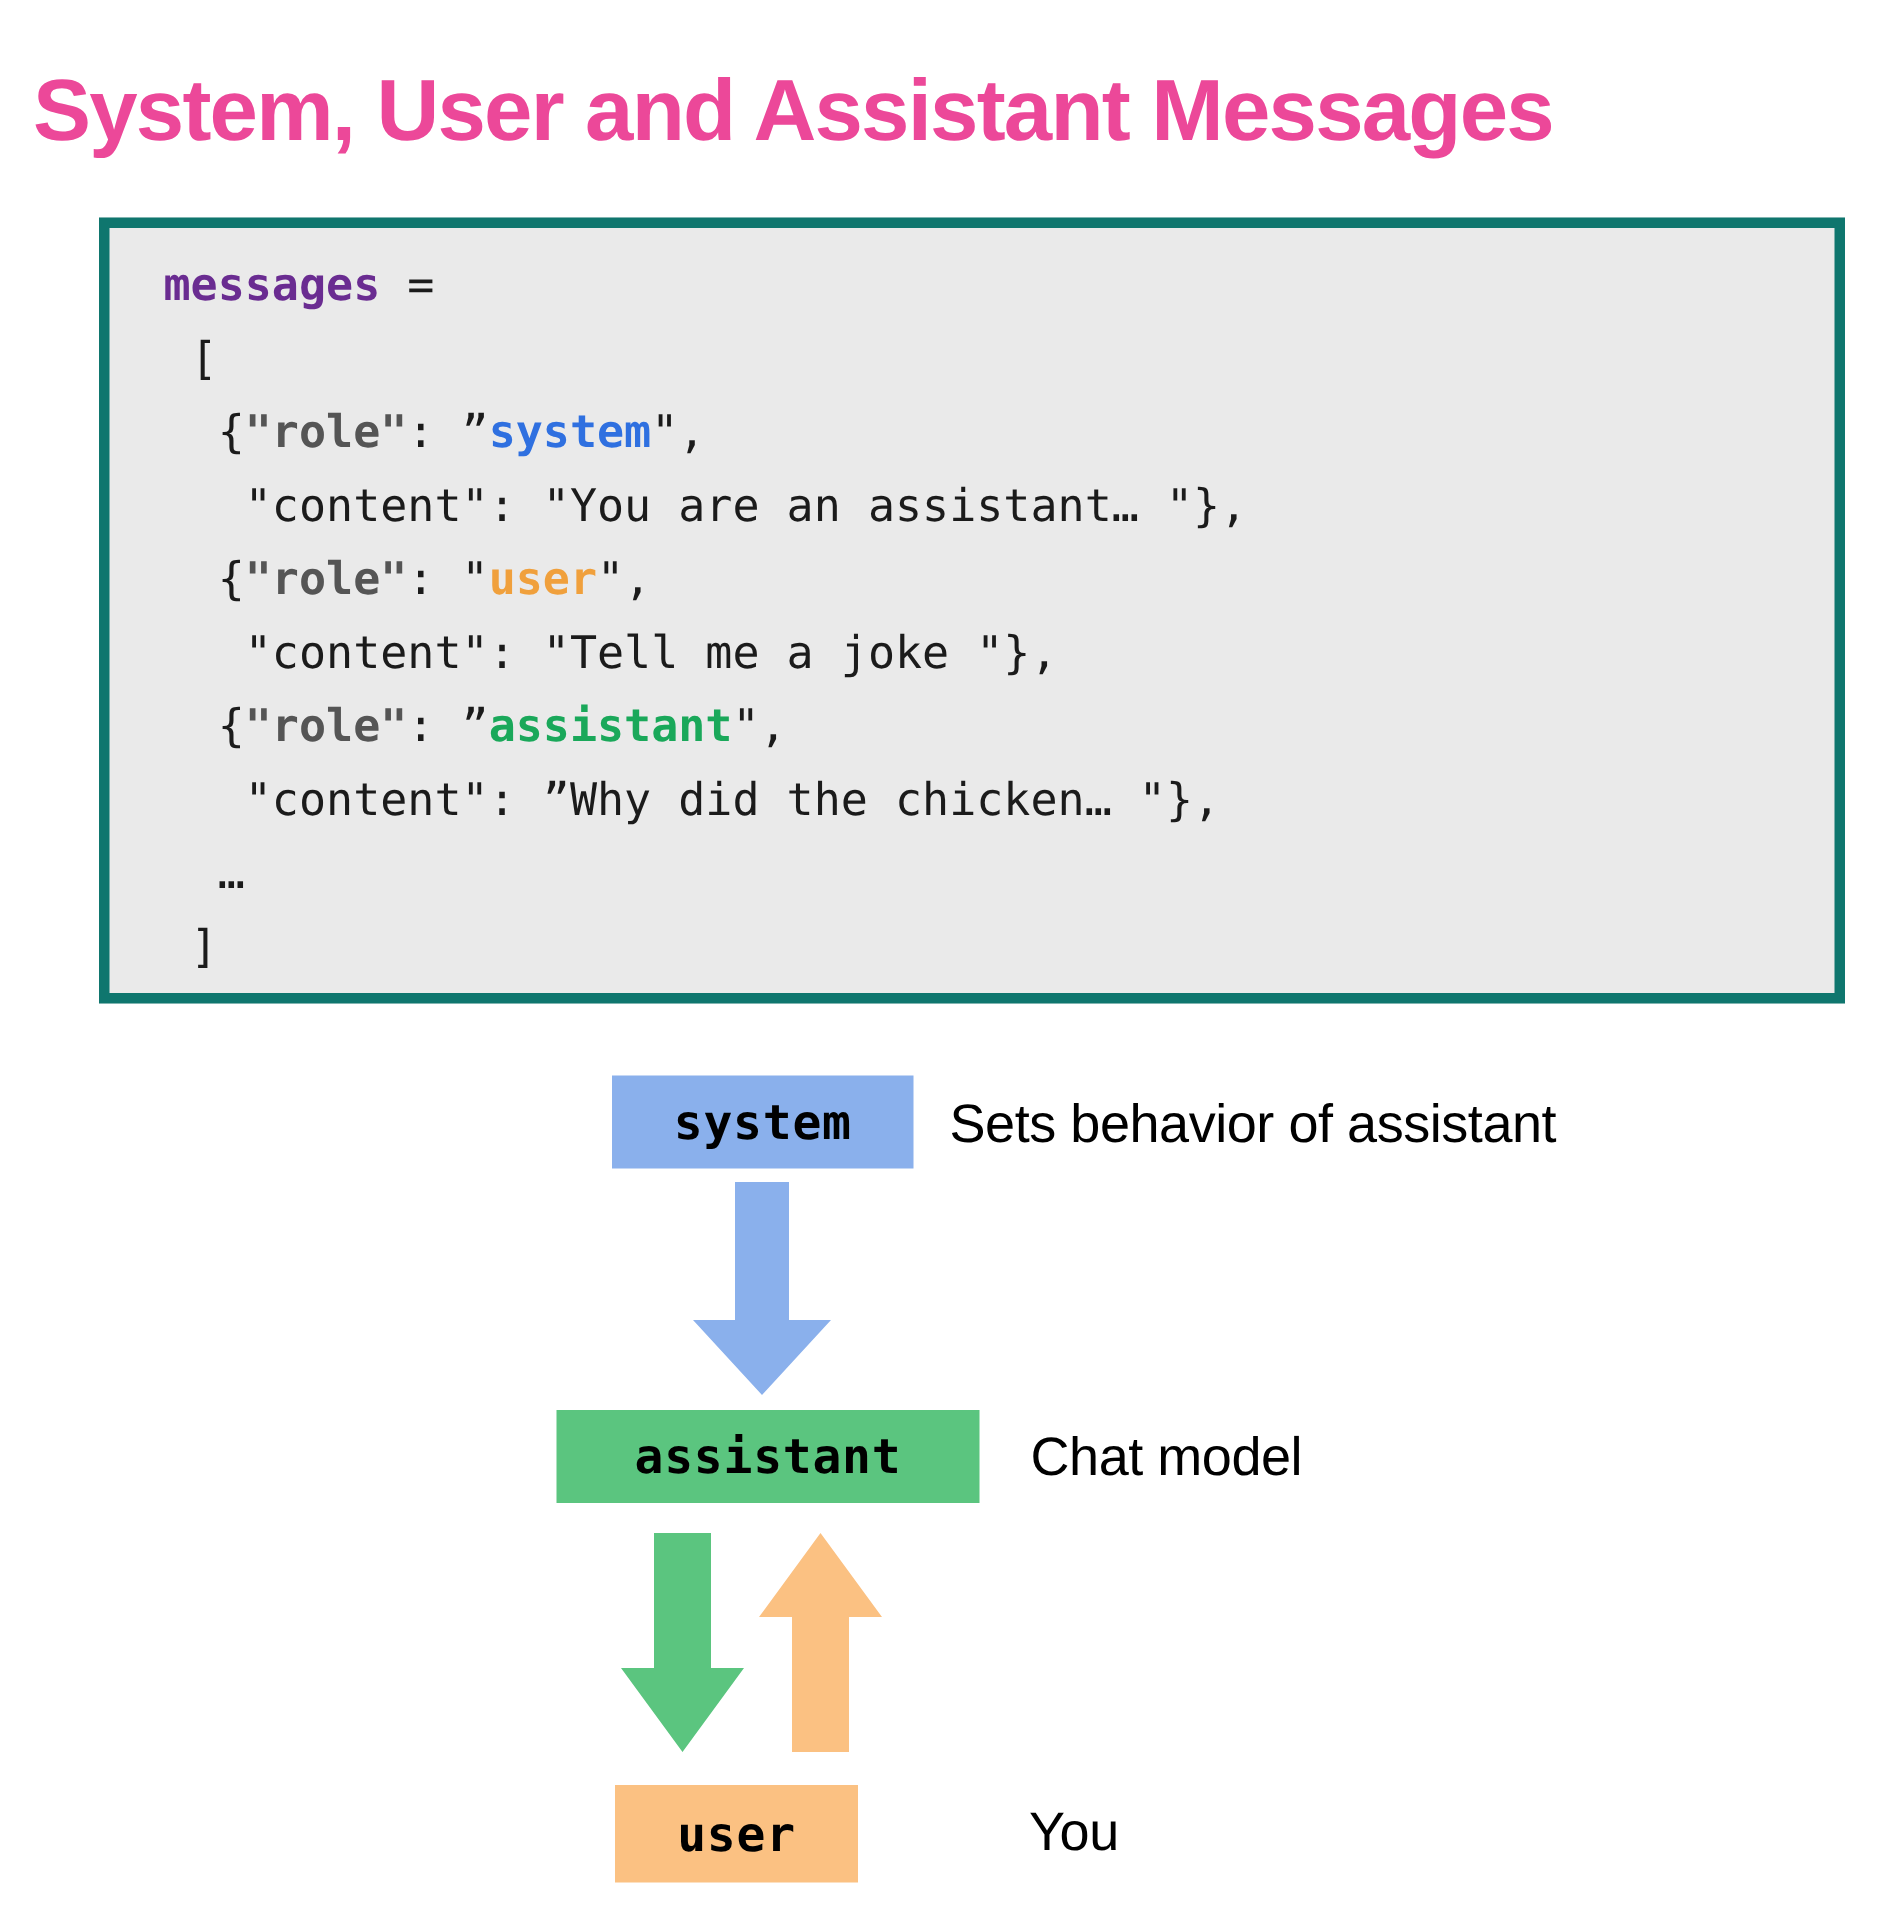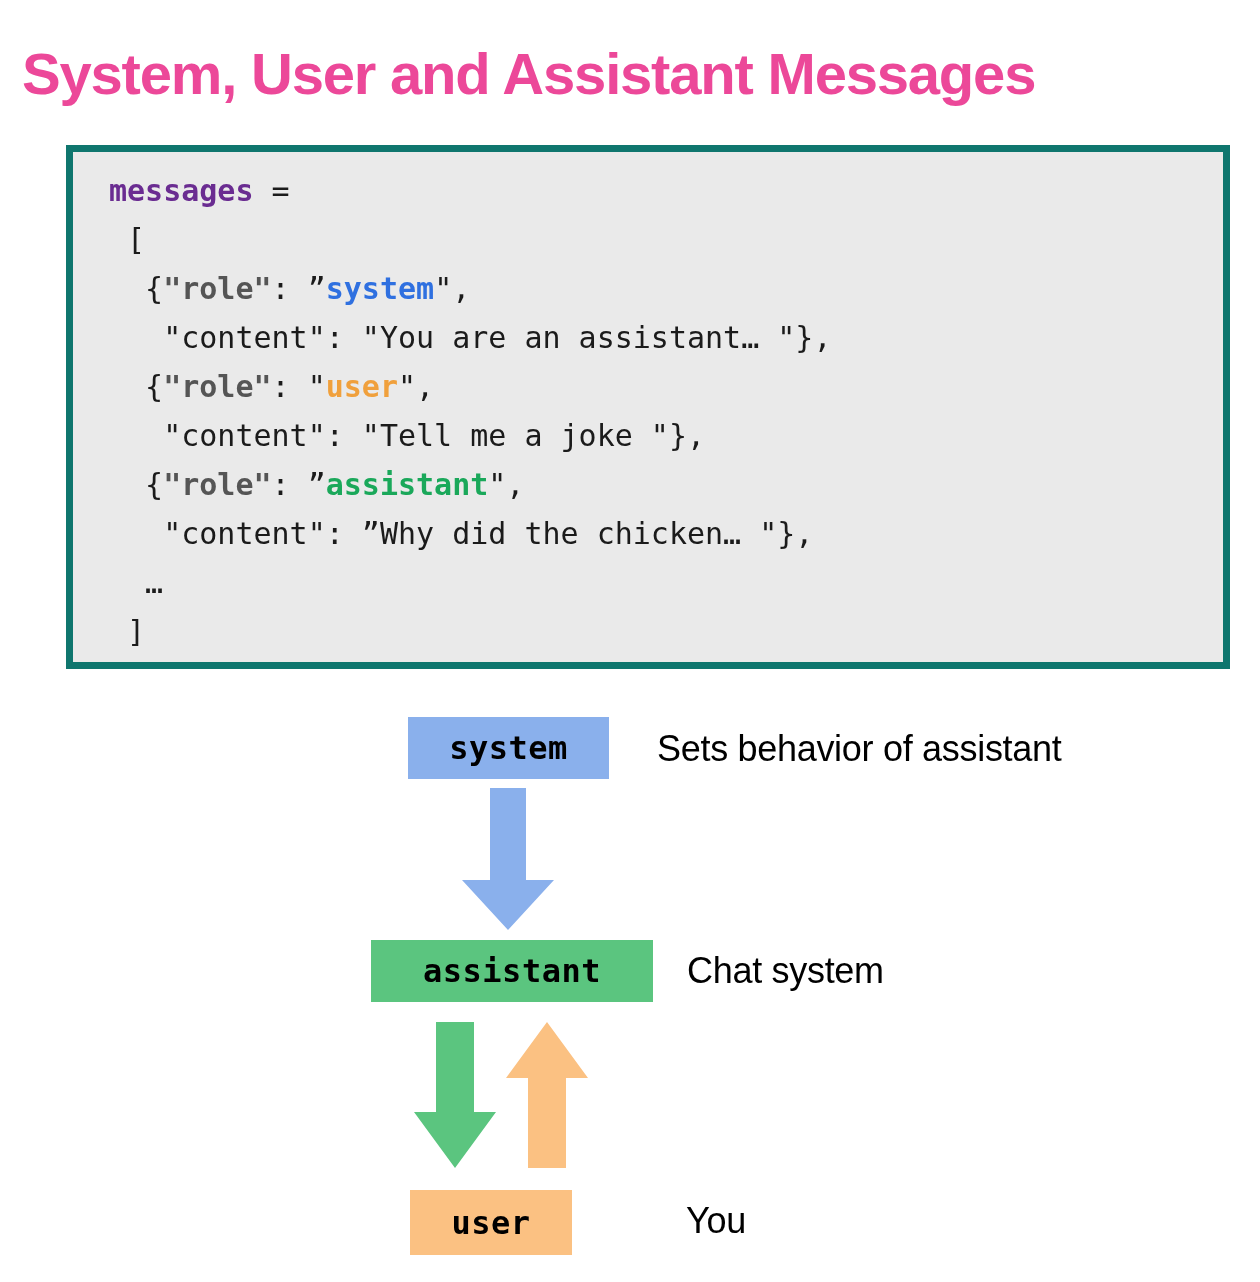--- a/index.html
+++ b/index.html
@@ -88,21 +88,21 @@
 
   .role-caption {
     position: absolute;
     font-family: "Liberation Sans", sans-serif;
     font-size: 36px;
     font-weight: 400;
     color: #000000;
     letter-spacing: -0.3px;
     white-space: nowrap;
   }
-  #cap-system    { left: 657px; top: 38px; }
+  #cap-system    { left: 633px; top: 38px; }
   #cap-assistant { left: 687px; top: 260px; }
   #cap-user      { left: 686px; top: 510px; text-align: right; }
 
   .arrow { position: absolute; }
   #arrow-system-to-assistant { left: 460px; top: 98px;  width: 96px;  height: 142px; }
   #arrow-down-green { position: absolute; left: 413px; top: 332px; width: 84px; height: 146px; }
   #arrow-up-orange  { position: absolute; left: 505px; top: 332px; width: 84px; height: 146px; }
 </style>
 </head>
 <body>
@@ -120,21 +120,21 @@
   </div>
   <div class="role-caption" id="cap-system">Sets behavior of assistant</div>
 
   <svg class="arrow" id="arrow-system-to-assistant" viewBox="0 0 96 142" width="96" height="142">
     <polygon points="30,0 66,0 66,92 94,92 48,142 2,92 30,92" fill="#8ab0ec"></polygon>
   </svg>
 
   <div class="role-box" id="box-assistant" style="background: rgb(91, 197, 127);">
     <span>assistant</span>
   </div>
-  <div class="role-caption" id="cap-assistant">Chat system</div>
+  <div class="role-caption" id="cap-assistant">Chat model</div>
 
   <svg id="arrow-down-green" viewBox="0 0 84 146" width="84" height="146">
     <polygon points="23,0 61,0 61,90 83,90 42,146 1,90 23,90" fill="#5bc57f"></polygon>
   </svg>
 
   <svg id="arrow-up-orange" viewBox="0 0 84 146" width="84" height="146">
     <polygon points="42,0 83,56 61,56 61,146 23,146 23,56 1,56" fill="#fbc182"></polygon>
   </svg>
 
   <div class="role-box" id="box-user" style="background: rgb(251, 193, 130);">

